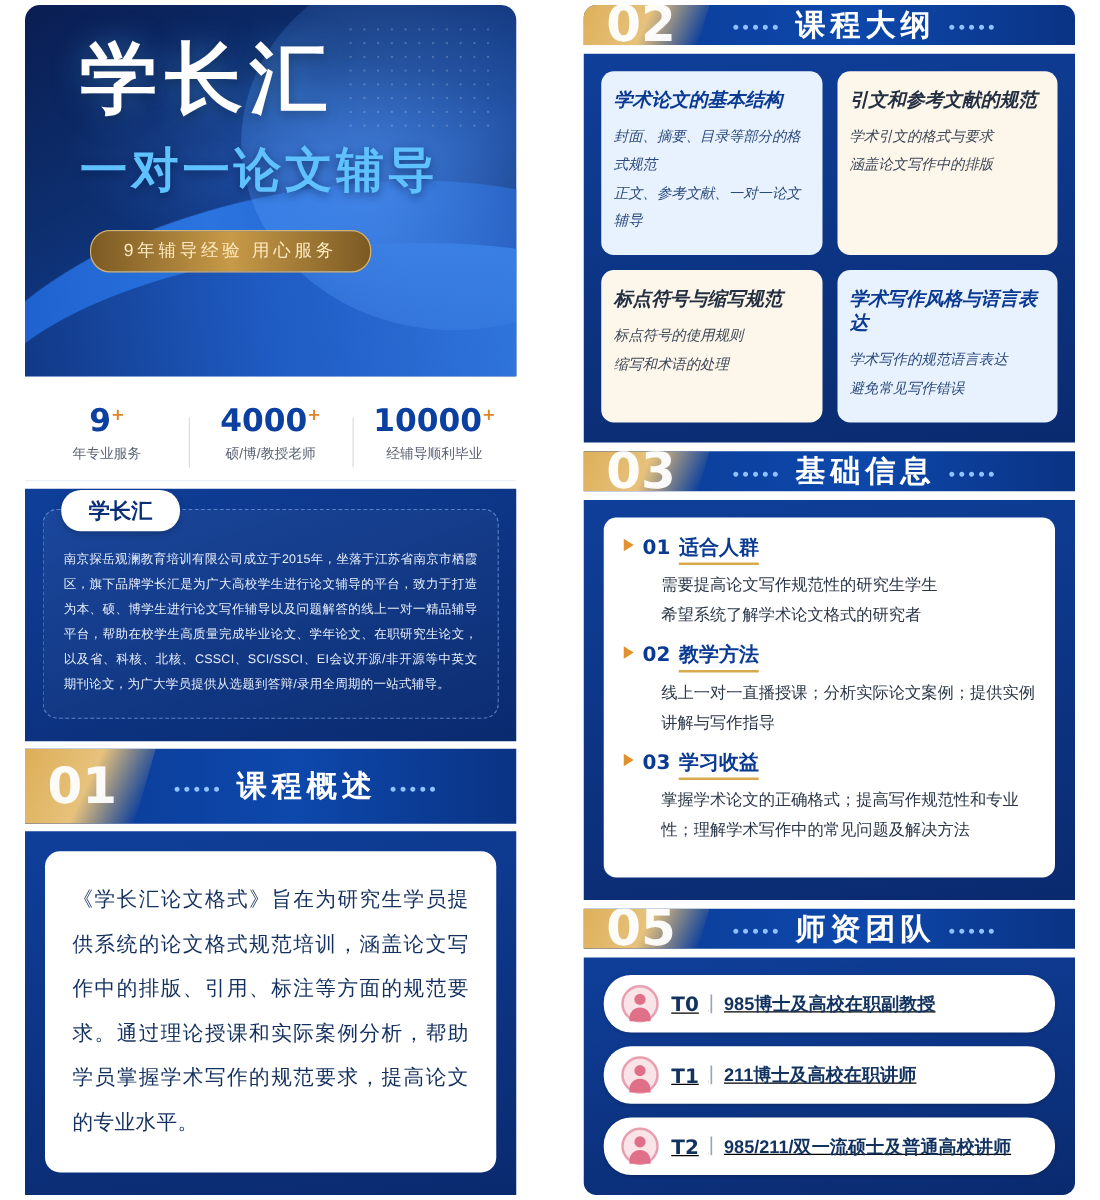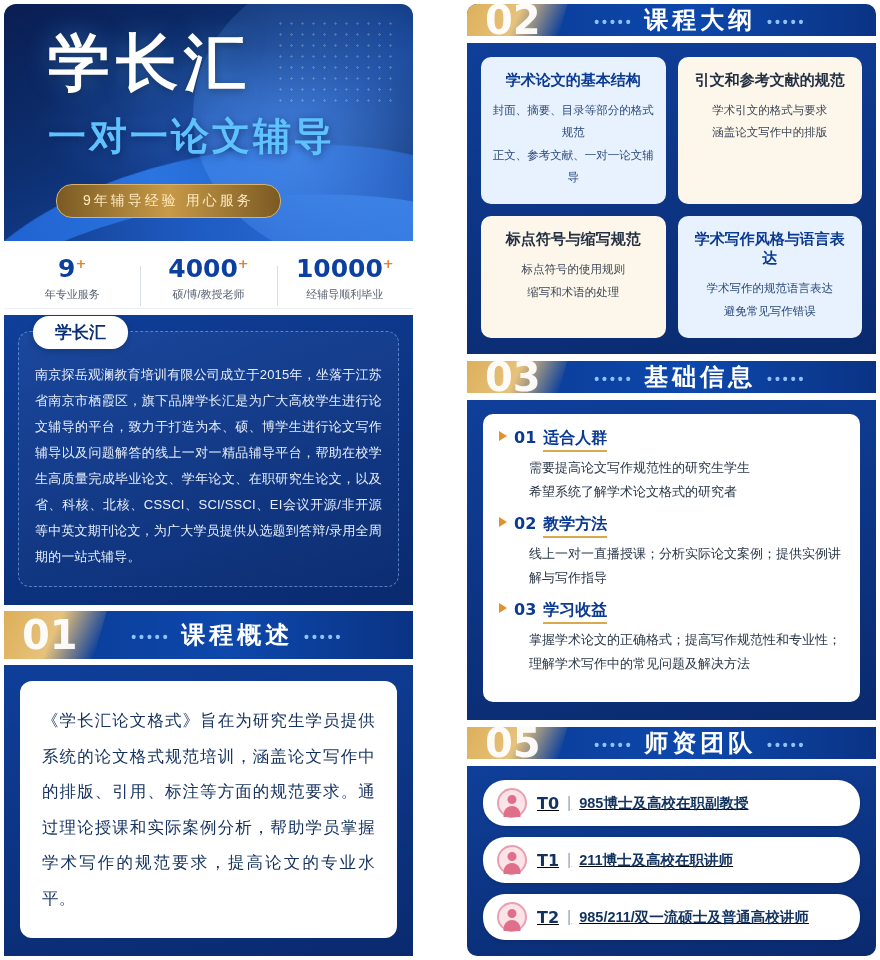--- a/index.html
+++ b/index.html
@@ -6,21 +6,21 @@
   html, body {
     width: 880px; height: 960px;
     background: #ffffff;
     font-family: "Liberation Sans", "DejaVu Sans", sans-serif;
     overflow: hidden;
   }
   .page {
     width: 880px; height: 960px;
     display: flex;
     gap: 8px;
-    padding: 4px 4px;
+    padding: 4px 20px;
     background: #ffffff;
   }
   .col-left { width: 432px; display: flex; flex-direction: column; gap: 6px; }
   .col-right { width: 432px; display: flex; flex-direction: column; gap: 7px; margin-left: 46px; }
 
   
   .hero {
     position: relative;
     height: 298px;
     border-radius: 12px 12px 0 0;
@@ -128,21 +128,21 @@
     background: #ffffff;
     color: #0b2f77;
     font-size: 17px; font-weight: bold;
     padding: 5px 22px;
     border-radius: 16px;
     box-shadow: 0 2px 6px rgba(0,0,0,.2);
   }
   .intro-text {
     margin-top: 12px;
     color: #e6eefc;
-    font-size: 13px;
+    font-size: 10px;
     line-height: 2.0;
     text-align: justify;
     letter-spacing: .2px;
   }
 
   
   .sec {
     position: relative;
     height: 60px;
     background: linear-gradient(90deg, #0b3a93 0%, #0d48ac 55%, #0a3384 100%);
@@ -199,22 +199,23 @@
     padding: 14px 14px 16px 14px;
   }
   .outline-grid {
     display: grid;
     grid-template-columns: 1fr 1fr;
     gap: 12px;
   }
   .ocard {
     border-radius: 10px;
     padding: 14px 10px 16px 10px;
-    text-align: center;
+    text-align: left;
     min-height: 100px;
+    font-style: italic;
   }
   .ocard.blue { background: #e8f1fe; }
   .ocard.cream { background: #fdf6ea; }
   .ocard-title {
     font-size: 15px; font-weight: bold; margin-bottom: 9px;
   }
   .ocard.blue .ocard-title { color: #0b3a93; }
   .ocard.cream .ocard-title { color: #243042; }
   .ocard-line { font-size: 11.5px; color: #c0392b; line-height: 1.95; }
   .ocard.blue .ocard-line { color: #2a4a7d; }

